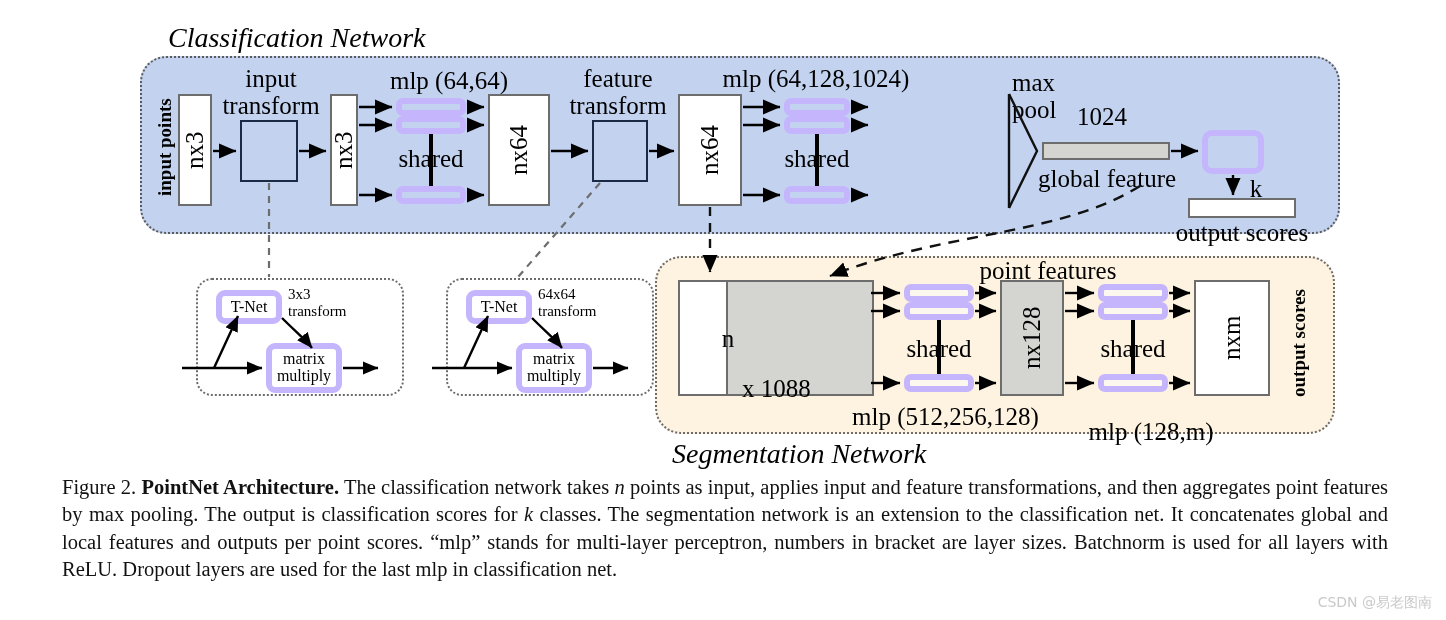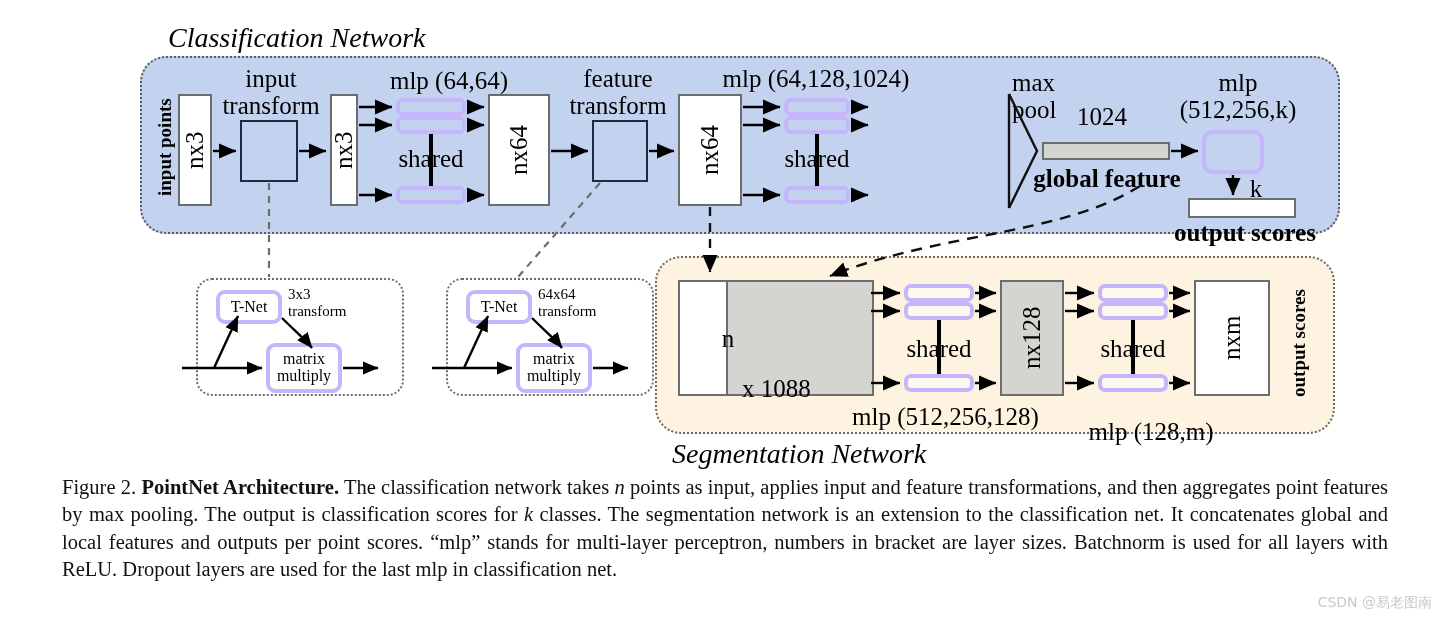--- a/index.html
+++ b/index.html
@@ -69,21 +69,21 @@
     background: #c3d3ef;
     border: 2px solid #1b2b45;
     box-sizing: border-box;
   }
   .box-gray {
     background: #d4d4d0;
     border: 2px solid #6d6d6d;
     box-sizing: border-box;
   }
   .rbar {
-    border: 4px solid #c4b5fd;
+    border: 6px solid #c4b5fd;
     border-radius: 7px;
     box-sizing: border-box;
   }
   .rbar-blue { background: #c3d3ef; }
   .rbar-cream { background: #fdf8ee; }
 
   
   .vtext {
     writing-mode: vertical-rl;
     transform: rotate(180deg);
@@ -104,21 +104,21 @@
     white-space: nowrap;
     text-align: center;
   }
 
   .lbl {
     font-size: 25px;
     white-space: nowrap;
     line-height: 1.06;
     text-align: center;
   }
-  .lbl-bold { font-weight: bold; }
+  .lbl-bold { font-weight: normal; }
   .lbl-sm { font-size: 15px; line-height: 1.1; }
   .lbl-16 { font-size: 16px; }
 
   
   svg.overlay {
     position: absolute;
     left: 0; top: 0;
     width: 1446px; height: 620px;
     pointer-events: none;
   }
@@ -206,24 +206,20 @@
   <div class="abs lbl" style="left:1012px; top:70px; width:66px; text-align:left;">
     <div>max</div>
     <div>pool</div>
   </div>
 
   <div class="abs lbl" style="left:1072px; top:104px; width:60px;">1024</div>
 
   <div class="abs box-gray" style="left:1042px; top:142px; width:128px; height:18px;"></div>
   <div class="abs lbl lbl-bold" style="left:1032px; top:166px; width:150px;">global feature</div>
 
-  <div class="abs lbl" style="left:1178px; top:70px; width:120px;">
-    <div>mlp</div>
-    <div>(512,256,k)</div>
-  </div>
 
   <div class="abs rbar rbar-blue" style="left:1202px; top:130px; width:62px; height:44px; border-radius:10px;"></div>
 
   <div class="abs lbl" style="left:1244px; top:176px; width:24px;">k</div>
 
   <div class="abs box" style="left:1188px; top:198px; width:108px; height:20px;"></div>
   <div class="abs lbl lbl-bold" style="left:1174px; top:220px; width:136px;">output scores</div>
 
   <div class="abs panel-tnet tnet1"></div>
   <div class="abs rbar" style="left:216px; top:290px; width:66px; height:34px; background:#ffffff; border-radius:9px;">
@@ -251,20 +247,21 @@
   <div class="abs rbar" style="left:516px; top:343px; width:76px; height:50px; background:#ffffff; border-radius:9px;">
     <div class="lbl lbl-16" style="width:100%;height:100%;display:flex;flex-direction:column;align-items:center;justify-content:center;">
       <div>matrix</div>
       <div>multiply</div>
     </div>
   </div>
 
   <div class="abs panel-seg"></div>
   <div class="abs title-italic t-seg">Segmentation Network</div>
 
+  <div class="abs lbl lbl-bold" style="left:958px; top:258px; width:180px;">point features</div>
 
   <div class="abs box" style="left:678px; top:280px; width:192px; height:116px;">
     <div class="abs box-gray" style="left:46px; top:-2px; width:148px; height:116px; border-left-width:2px;"></div>
   </div>
   <div class="abs lbl" style="left:716px; top:326px; width:24px;">n</div>
   <div class="abs lbl" style="left:742px; top:344px; width:96px; text-align:left;margin-top:32px;">x 1088</div>
 
   <div class="abs rbar rbar-cream" style="left:904px; top:284px; width:70px; height:18px;"></div>
   <div class="abs rbar rbar-cream" style="left:904px; top:302px; width:70px; height:18px;"></div>
   <div class="abs rbar rbar-cream" style="left:904px; top:374px; width:70px; height:18px;"></div>

